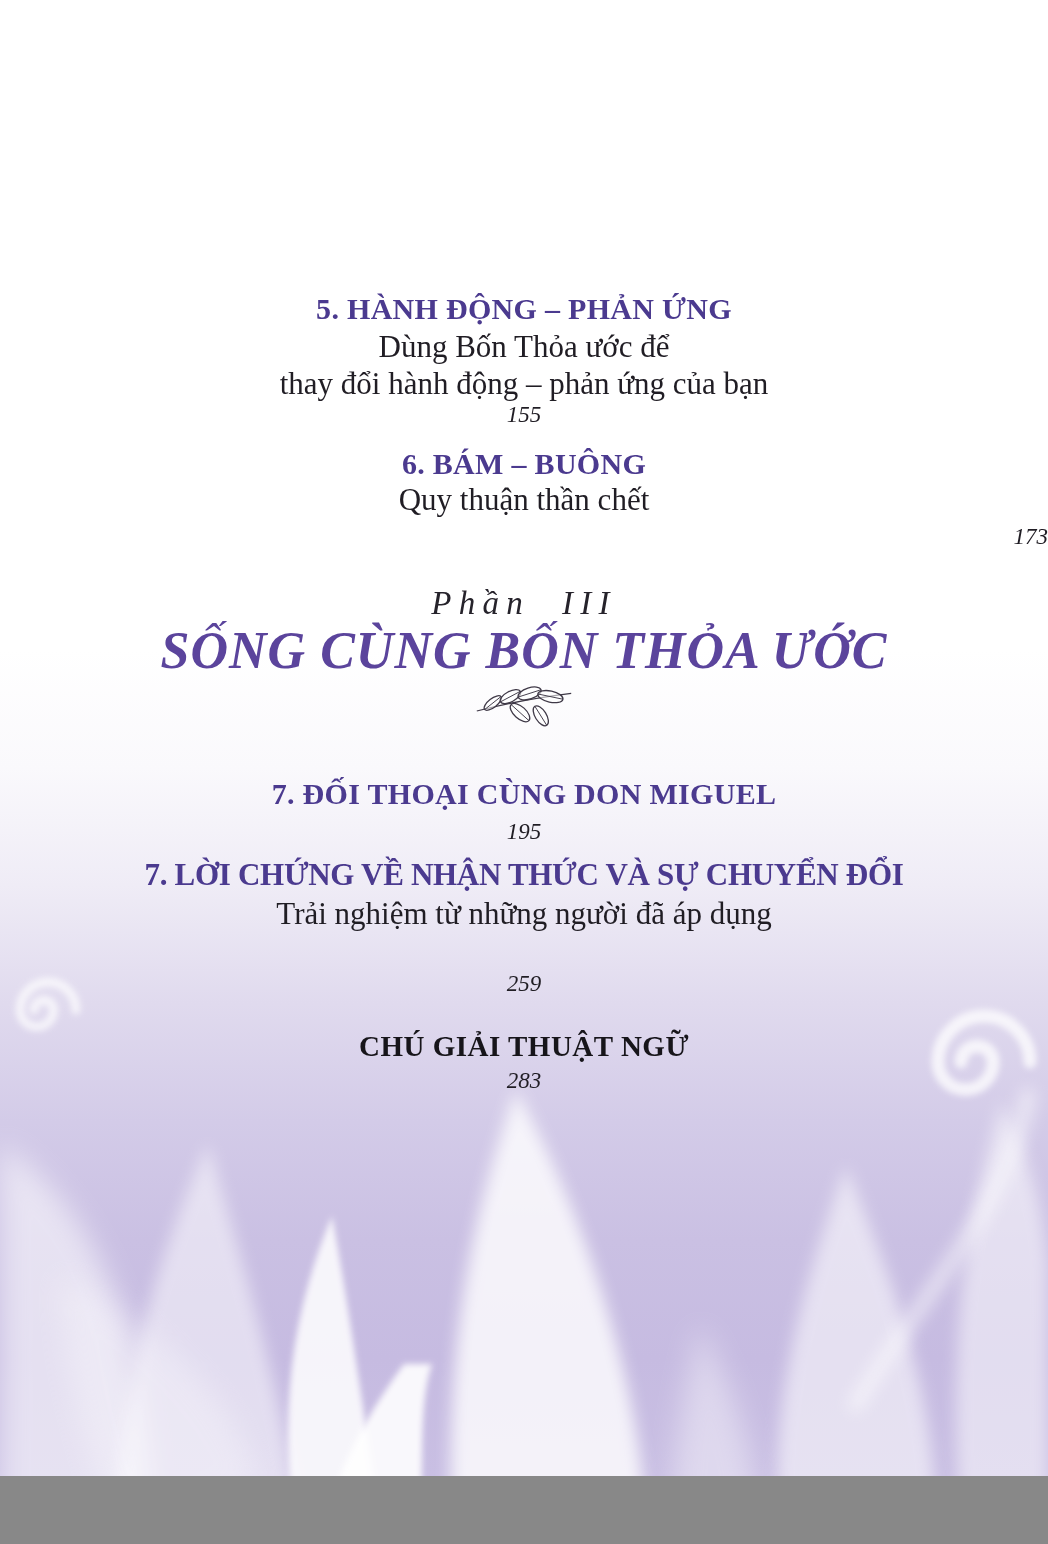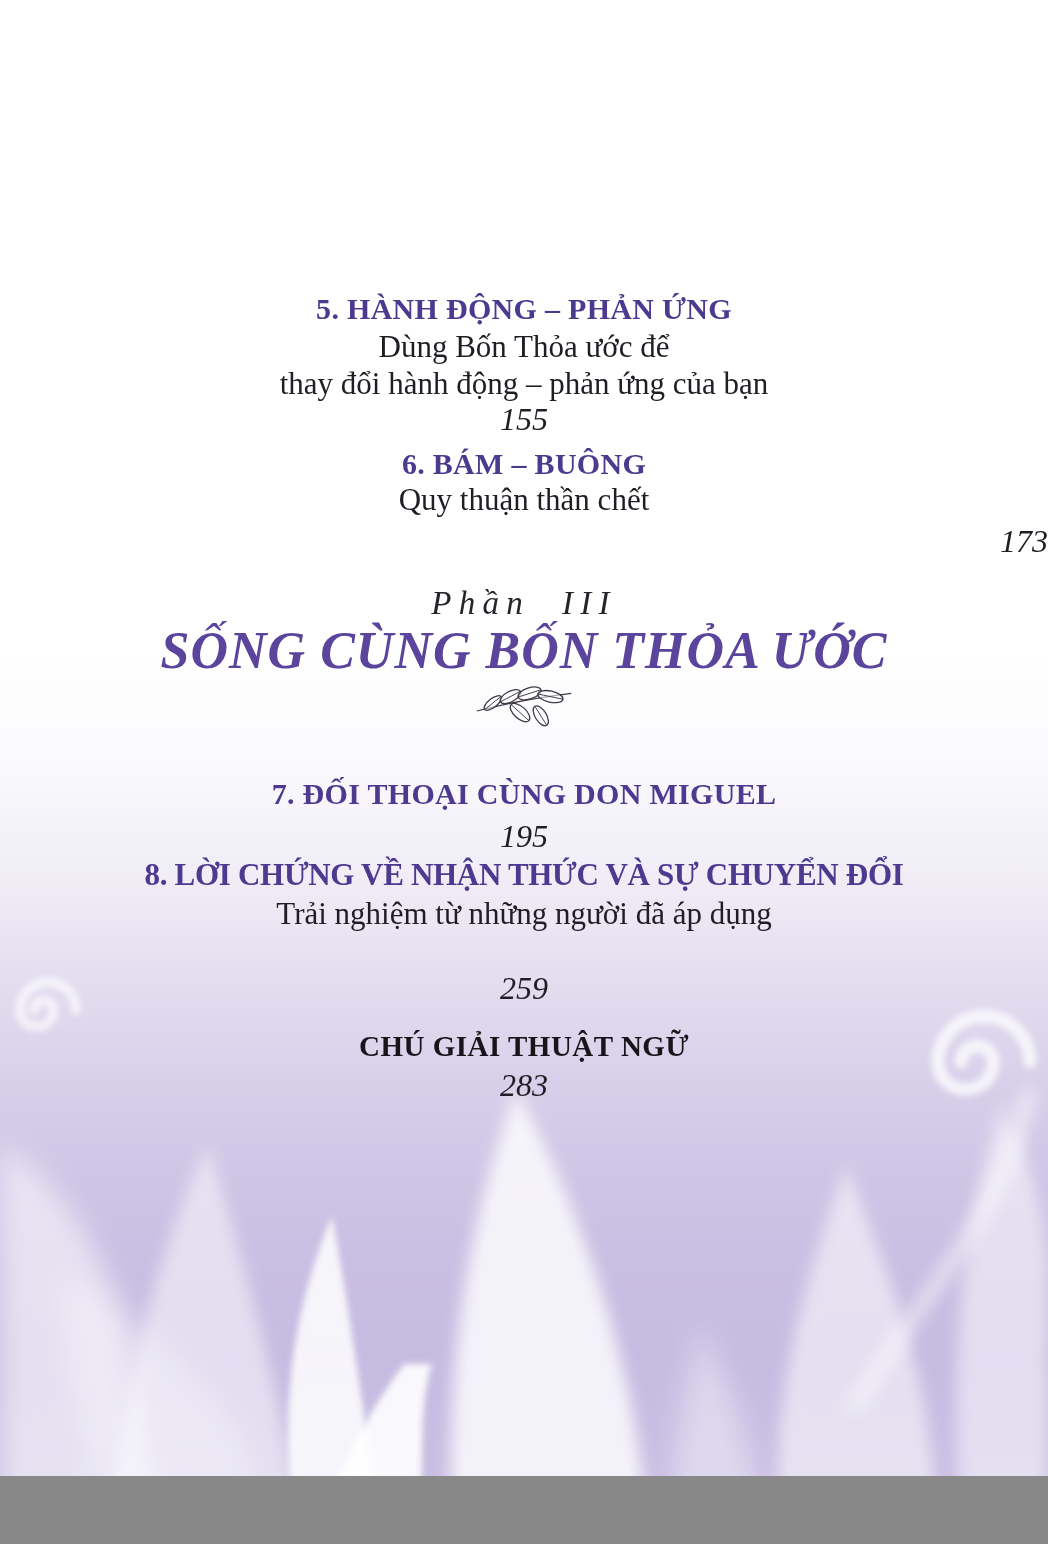--- a/index.html
+++ b/index.html
@@ -36,21 +36,21 @@
     white-space: nowrap;
   }
   .h-purple {
     color: #4b3a8f;
     font-weight: bold;
     font-size: 30px;
     letter-spacing: 0.3px;
   }
   .h-purple.wide { font-size: 31px; letter-spacing: -0.3px; }
   .sub { font-size: 31px; }
-  .pagenum { font-size: 32px; font-style: italic; }
+  .pagenum { font-size: 23px; font-style: italic; }
   .kicker {
     font-size: 33px;
     font-style: italic;
     letter-spacing: 0.22em;
     word-spacing: 0.5em;
     color: #26232b;
   }
   .part-title {
     font-size: 52px;
     font-style: italic;
@@ -156,20 +156,20 @@
         <line x1="82.3" y1="26.7" x2="113.7" y2="33.3"></line>
         <line x1="48.9" y1="40" x2="71.1" y2="60"></line>
         <line x1="78.6" y1="42.1" x2="93.4" y2="65.9"></line>
       </g>
     </svg>
   </div>
 
   <div class="line h-purple t7">7. ĐỐI THOẠI CÙNG DON MIGUEL</div>
   <div class="line pagenum p195">195</div>
 
-  <div class="line h-purple wide t8">8. LỜI CHỨNG VỀ NHẬN THỨC VÀ SỰ CHUYỂN ĐỔI</div>
+  <div class="line h-purple wide t8">7. LỜI CHỨNG VỀ NHẬN THỨC VÀ SỰ CHUYỂN ĐỔI</div>
   <div class="line sub s8a">Trải nghiệm từ những người đã áp dụng</div>
   <div class="line pagenum p259">259</div>
 
   <div class="line glossary-title gt">CHÚ GIẢI THUẬT NGỮ</div>
   <div class="line pagenum p283">283</div>
 
 </div>
 
 </body></html>

